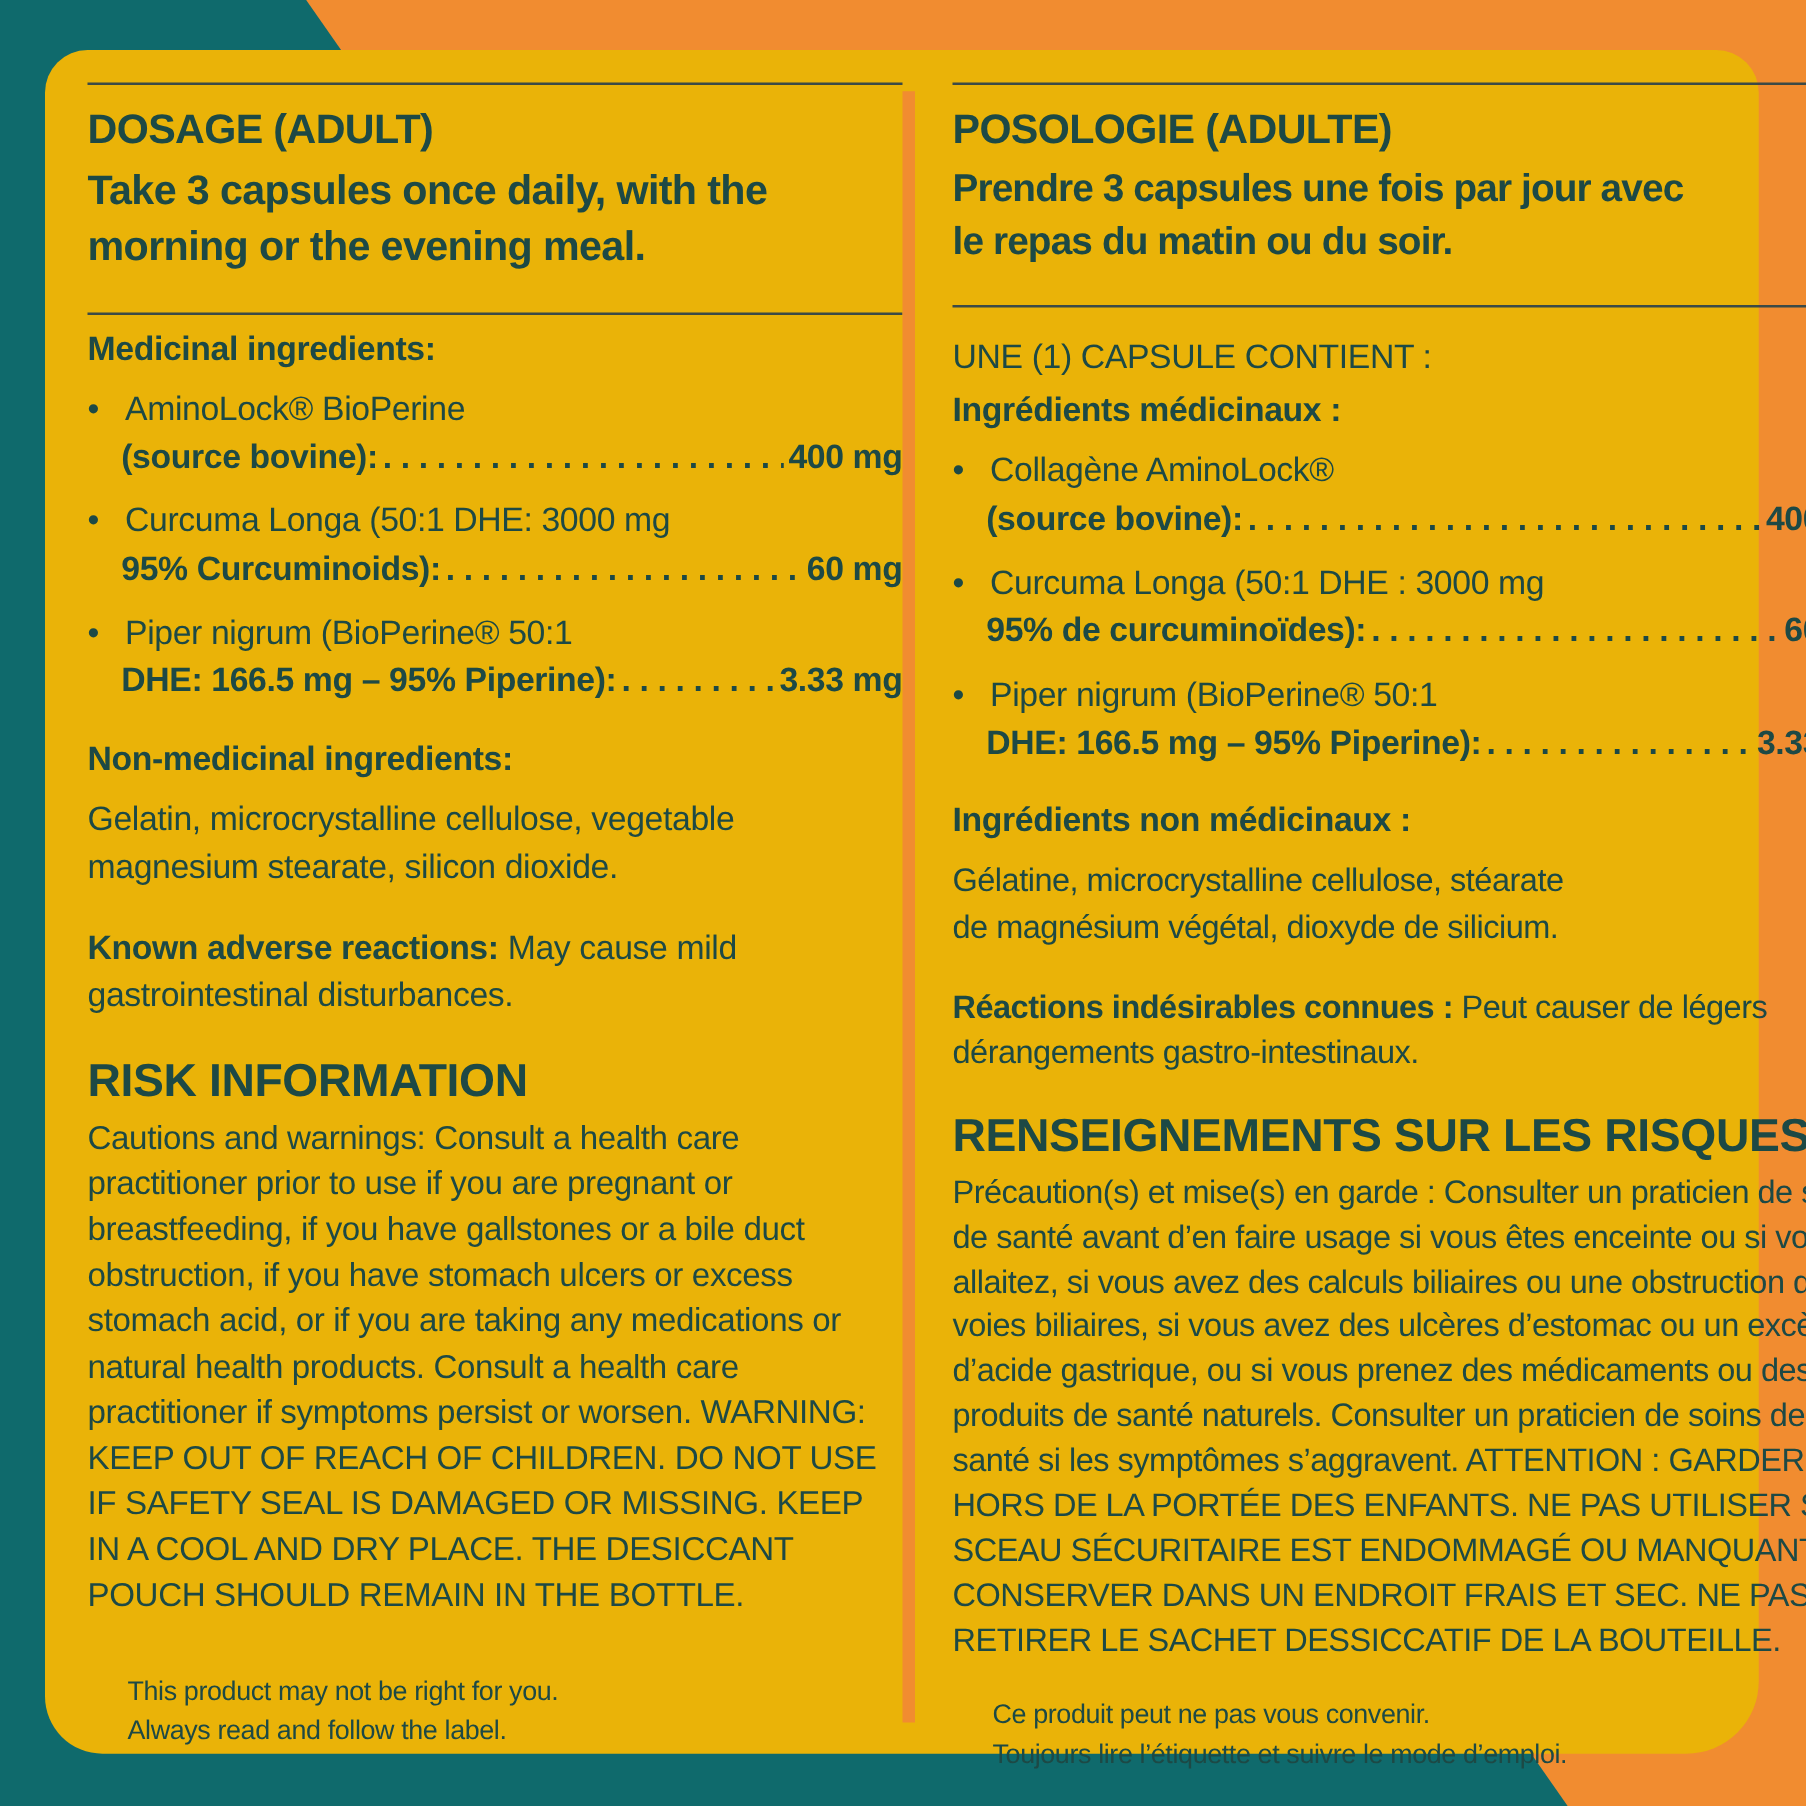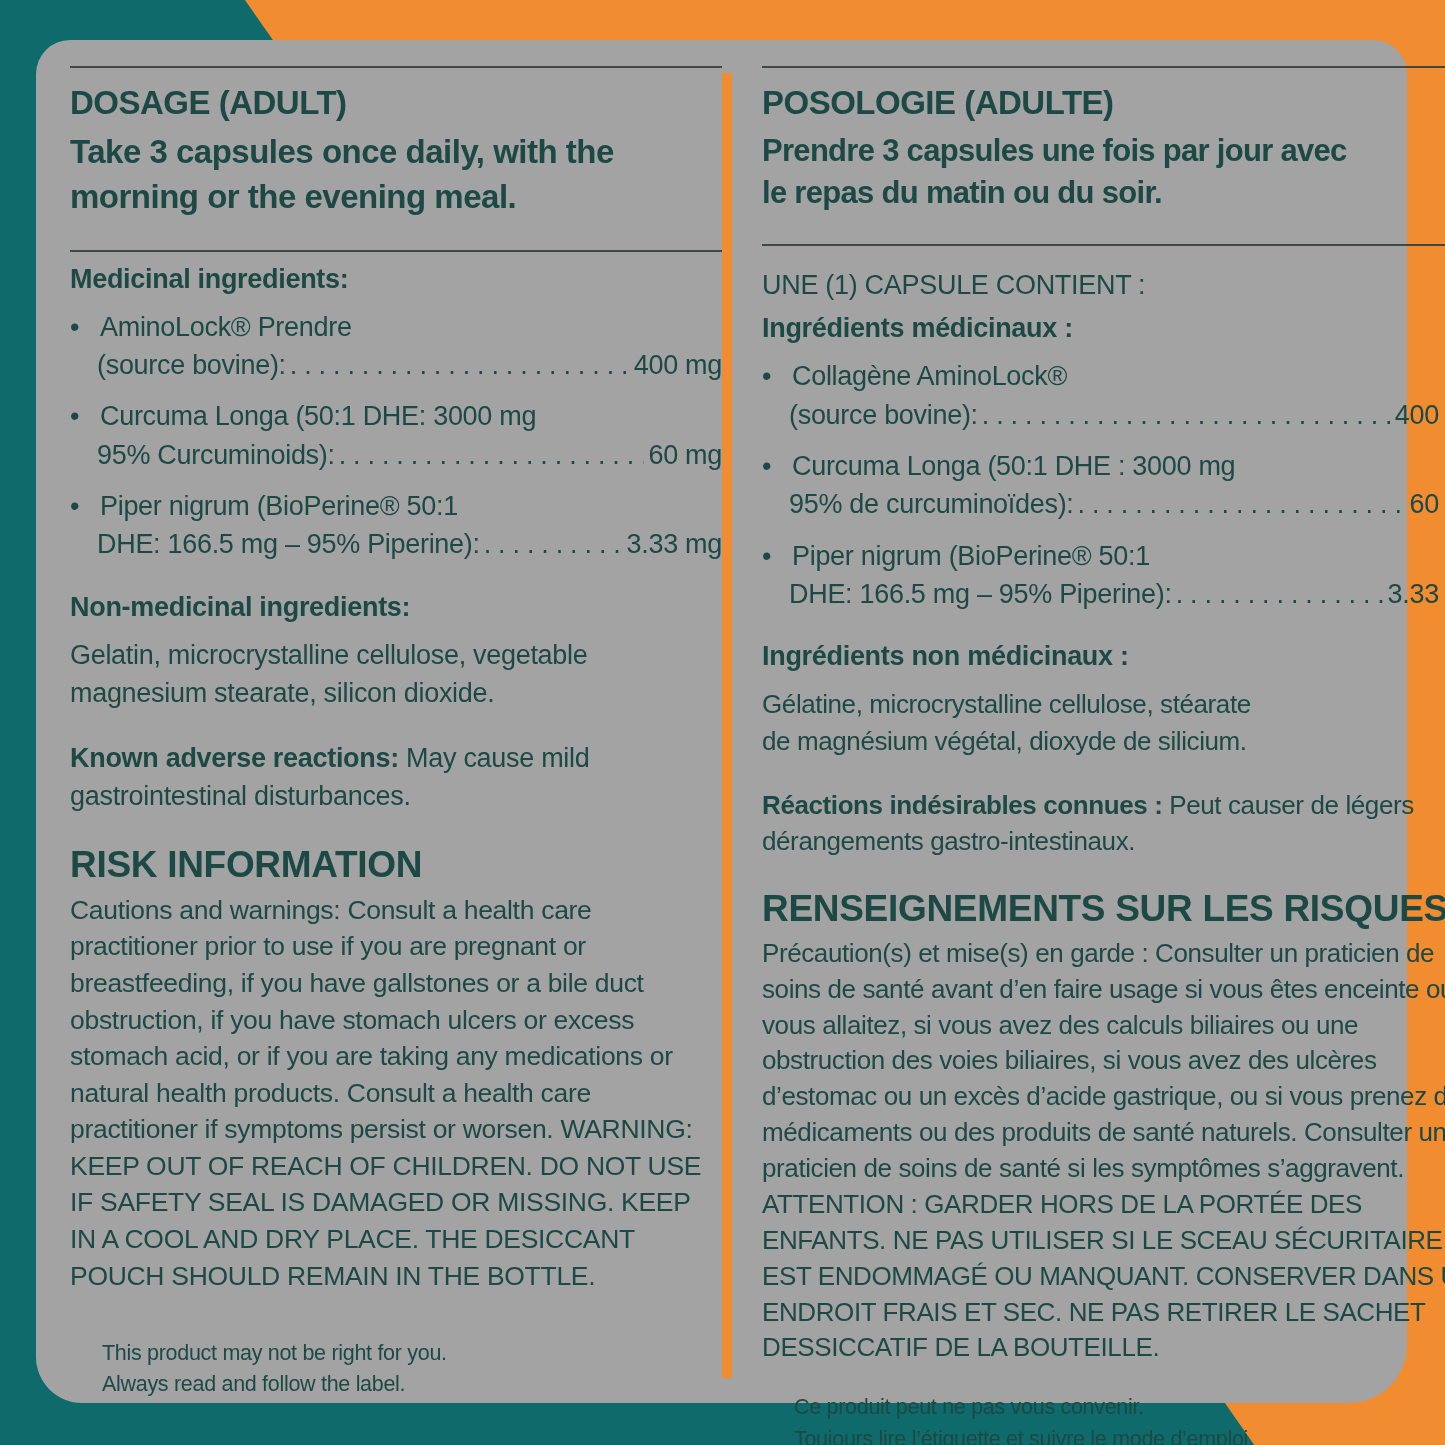--- a/index.html
+++ b/index.html
@@ -13,21 +13,21 @@
     -webkit-font-smoothing: antialiased;
   }
   .bg-orange {
     position: absolute; inset: 0;
     background: #F18C30;
     clip-path: polygon(16.95% 0%, 100% 0%, 100% 100%, 86.8% 100%);
   }
   .label-card {
     position: absolute;
     left: 36px; top: 40px; right: 38px; bottom: 42px;
-    background: #a3a3a3;
+    background: #eab308;
     border-radius: 34px 34px 58px 46px;
     display: flex;
     box-sizing: border-box;
     padding: 0 22px 0 34px;
   }
   .col {
     box-sizing: border-box;
     padding-top: 26px;
     letter-spacing: -0.3px;
   }
@@ -53,21 +53,21 @@
     white-space: pre-line;
     margin: 8px 0 30px 0;
   }
   .col-fr .intro { font-size: 31px; letter-spacing: -0.7px; }
   .caps-line { font-size: 27px; margin-top: 24px; }
   .sub-heading { font-size: 27px; font-weight: bold; margin-top: 12px; }
   ul.ingredients { list-style: none; margin: 4px 0 0 0; padding: 0; }
   ul.ingredients li { margin-top: 13px; font-size: 27px; line-height: 1.42; }
   .row1 { display: flex; }
   .bullet { width: 30px; flex: 0 0 auto; }
-  .row2 { display: flex; align-items: center; padding-left: 27px; }
+  .row2 { display: flex; align-items: center; padding-left: 27px; font-weight: bold; }
   .dots { flex: 1; overflow: hidden; white-space: nowrap; margin: 0 4px; }
   .value { white-space: nowrap; }
   .body-text {
     font-size: 27px; line-height: 1.4;
     margin: 14px 0 0 0;
     white-space: pre-line;
   }
   .para { white-space: normal; }
   .mt-lg { margin-top: 28px; }
   .risk-heading { font-size: 37px; font-weight: bold; margin-top: 28px; letter-spacing: -0.3px; }
@@ -93,21 +93,21 @@
     <div class="section-title">DOSAGE (ADULT)</div>
     <div class="intro">Take 3 capsules once daily, with the
 morning or the evening meal.</div>
     <div class="rule"></div>
     <div class="sub-heading">Medicinal ingredients:</div>
 
     <ul class="ingredients">
       <li>
         <div class="row1">
           <span class="bullet">•</span>
-          <span>AminoLock® Prendre</span>
+          <span>AminoLock® BioPerine</span>
         </div>
         <div class="row2">
           <span>(source bovine):</span>
           <span class="dots">. . . . . . . . . . . . . . . . . . . . . . . . . . . . . .</span>
           <span class="value">400 mg</span>
         </div>
       </li>
       <li>
         <div class="row1">
           <span class="bullet">•</span>

